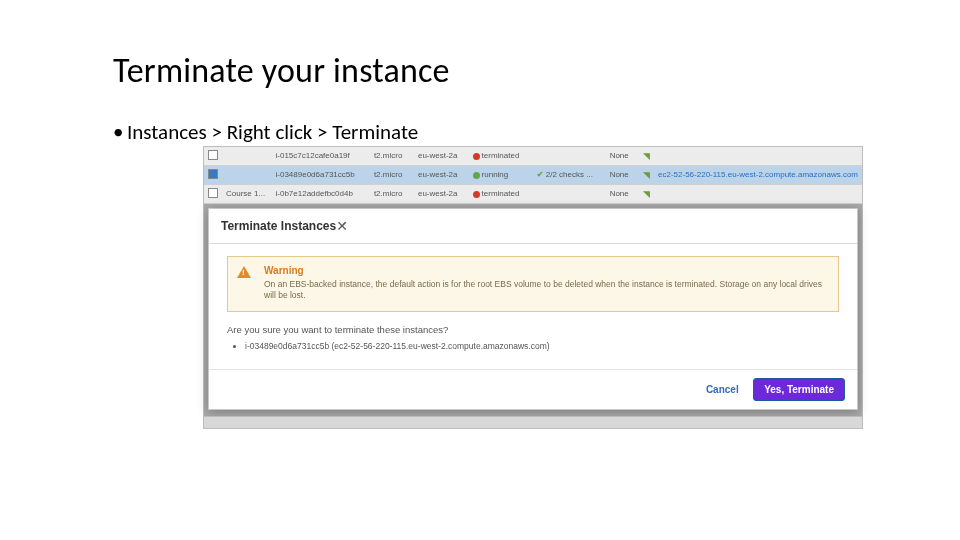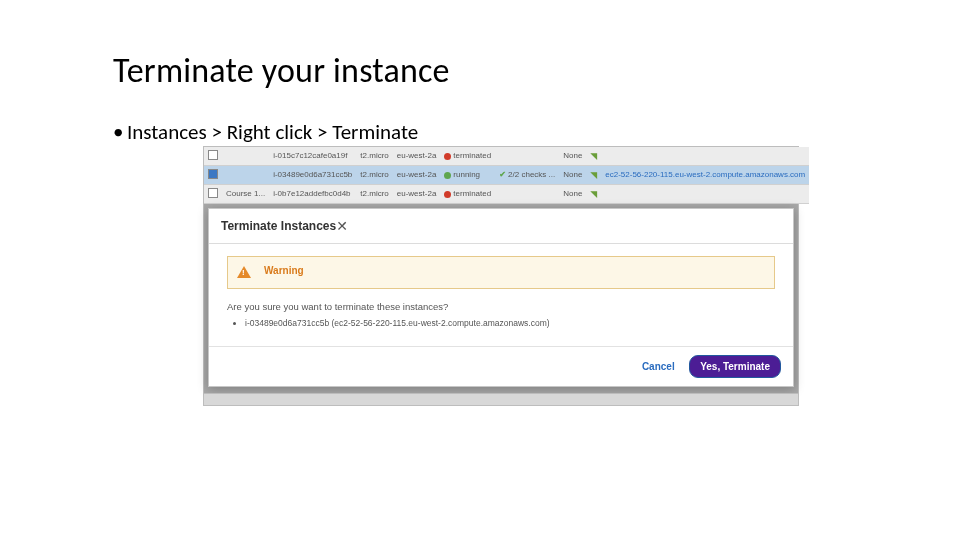--- a/index.html
+++ b/index.html
@@ -31,21 +31,21 @@
     position: relative;
   }
   .bullets li::before {
     content: "•";
     position: absolute;
     left: 0;
     top: 0;
   }
   .screenshot {
     margin-left: 90px;
-    width: 596px;
+    width: 660px;
     border: 1px solid #bdbdbd;
     background: #a8a8a8;
     font-family: Arial, sans-serif;
   }
   .inst-table {
     width: 100%;
     border-collapse: collapse;
     font-size: 8px;
     color: #555;
     background: #ececec;
@@ -109,22 +109,22 @@
   .dialog-ftr {
     border-top:1px solid #e2e2e2;
     padding:8px 12px;
     text-align:right;
   }
   .btn-cancel {
     color:#2a6cbf; font-size:10px; font-weight:700; margin-right:10px; cursor:pointer;
     background:none; border:none;
   }
   .btn-term {
-    background:#4c1d95; color:#fff; border:1px solid #21599e;
-    font-size:10px; font-weight:700; padding:5px 10px; border-radius:9px; cursor:pointer;
+    background:#6d28d9; color:#fff; border:1px solid #21599e;
+    font-size:10px; font-weight:700; padding:5px 10px; border-radius:3px; cursor:pointer;
   }
   .foot-strip{ height:12px; background:#d8d8d8; border-top:1px solid #bcbcbc;}
 </style>
 </head>
 <body>
 
 <div class="slide">
   <h1 class="title">Terminate your instance</h1>
   <ul class="bullets">
     <li>Instances &gt; Right click &gt; Terminate</li>
@@ -174,20 +174,21 @@
 
     <div class="dialog">
       <div class="dialog-hdr">
         <span class="dialog-title">Terminate Instances</span>
         <span class="close-x">✕</span>
       </div>
       <div class="dialog-body">
         <div class="warn-box">
           <span class="warn-tri"></span>
           <div class="warn-head">Warning</div>
+          <div class="warn-text">On an EBS-backed instance, the default action is for the root EBS volume to be deleted when the instance is terminated. Storage on any local drives will be lost.</div>
         </div>
         <div class="confirm-q">Are you sure you want to terminate these instances?</div>
         <ul class="confirm-list">
           <li>i-03489e0d6a731cc5b (ec2-52-56-220-115.eu-west-2.compute.amazonaws.com)</li>
         </ul>
       </div>
       <div class="dialog-ftr">
         <button class="btn-cancel">Cancel</button>
         <button class="btn-term">Yes, Terminate</button>
       </div>

